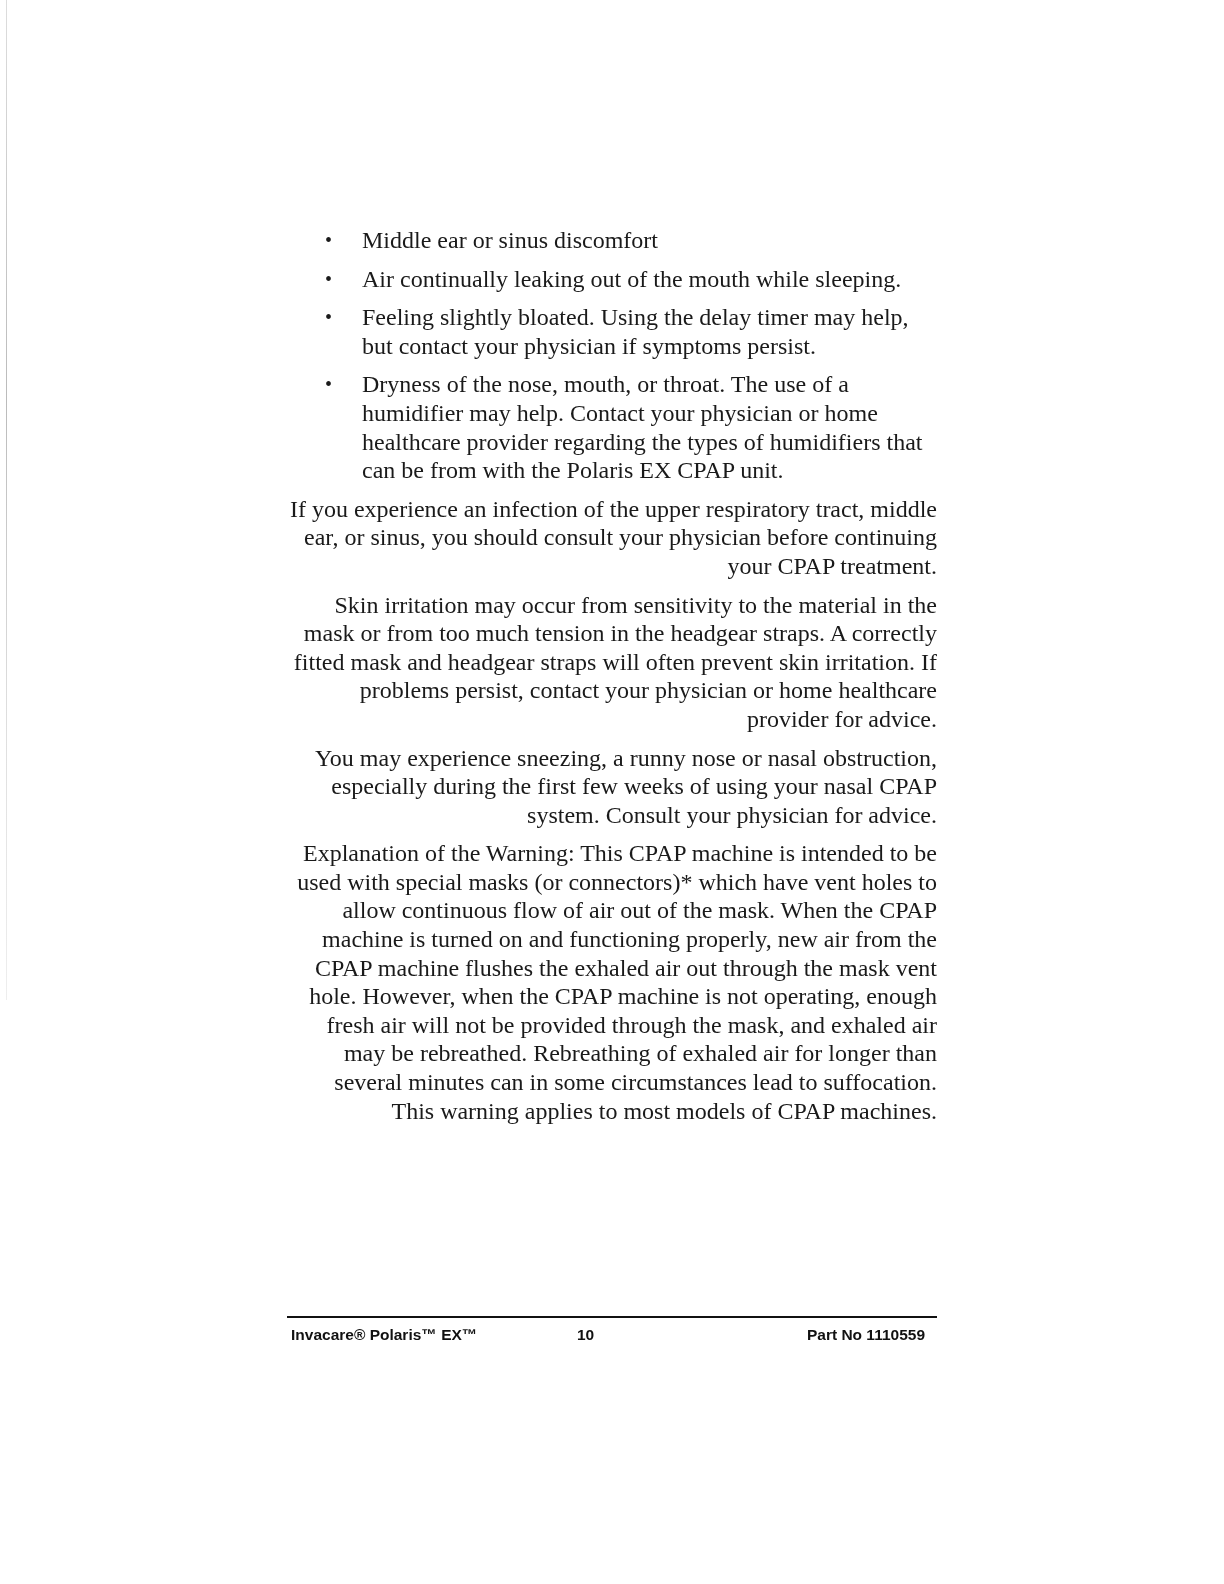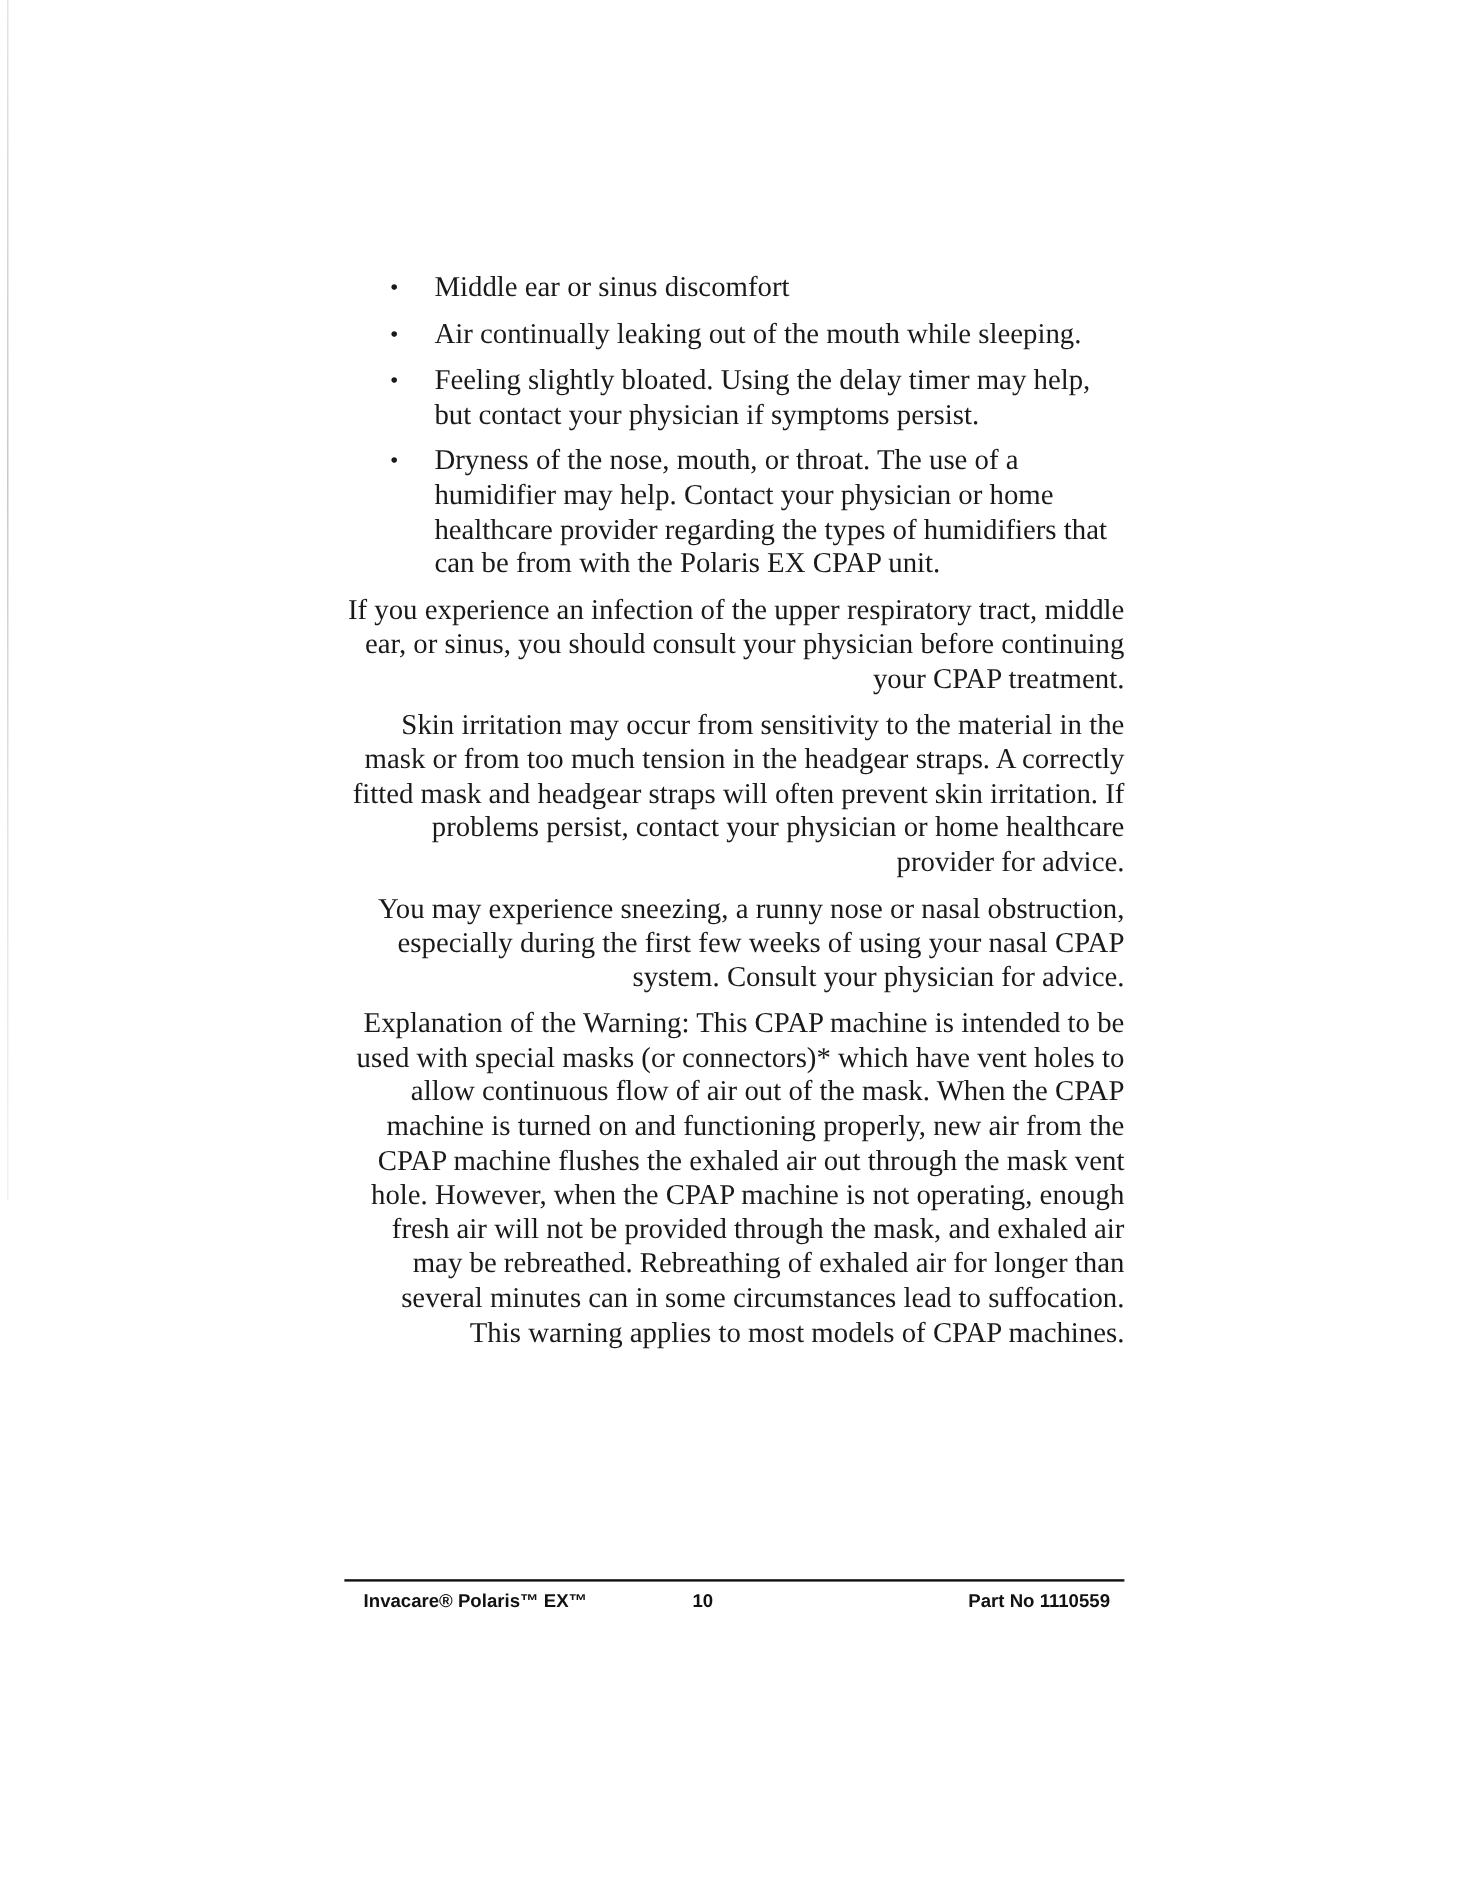--- a/index.html
+++ b/index.html
@@ -24,21 +24,21 @@
   }
   ul.bullets li .dot {
     position: absolute; left: 38px; top: 0; font-size: 20px;
   }
   p.para { font-size: 24px; line-height: 28.6px; margin: 0 18px 10px 0; width: 650px; text-align: right; }
   .footer-rule { position: absolute; left: 287px; top: 1316px; width: 650px; border-top: 2px solid #111; }
   .footer {
     position: absolute; left: 287px; top: 1326px; width: 650px;
     font-family: "Liberation Sans", "DejaVu Sans", sans-serif; font-weight: bold; font-size: 15.5px; color: #111;
   }
-  .footer .left { position: absolute; left: 16px; }
+  .footer .left { position: absolute; left: 4px; }
   .footer .center { position: absolute; left: 290px; }
   .footer .right { position: absolute; right: 12px; }
 </style>
 </head>
 <body>
 
 <div class="scan-edge"></div>
 
 <div class="page">
 

